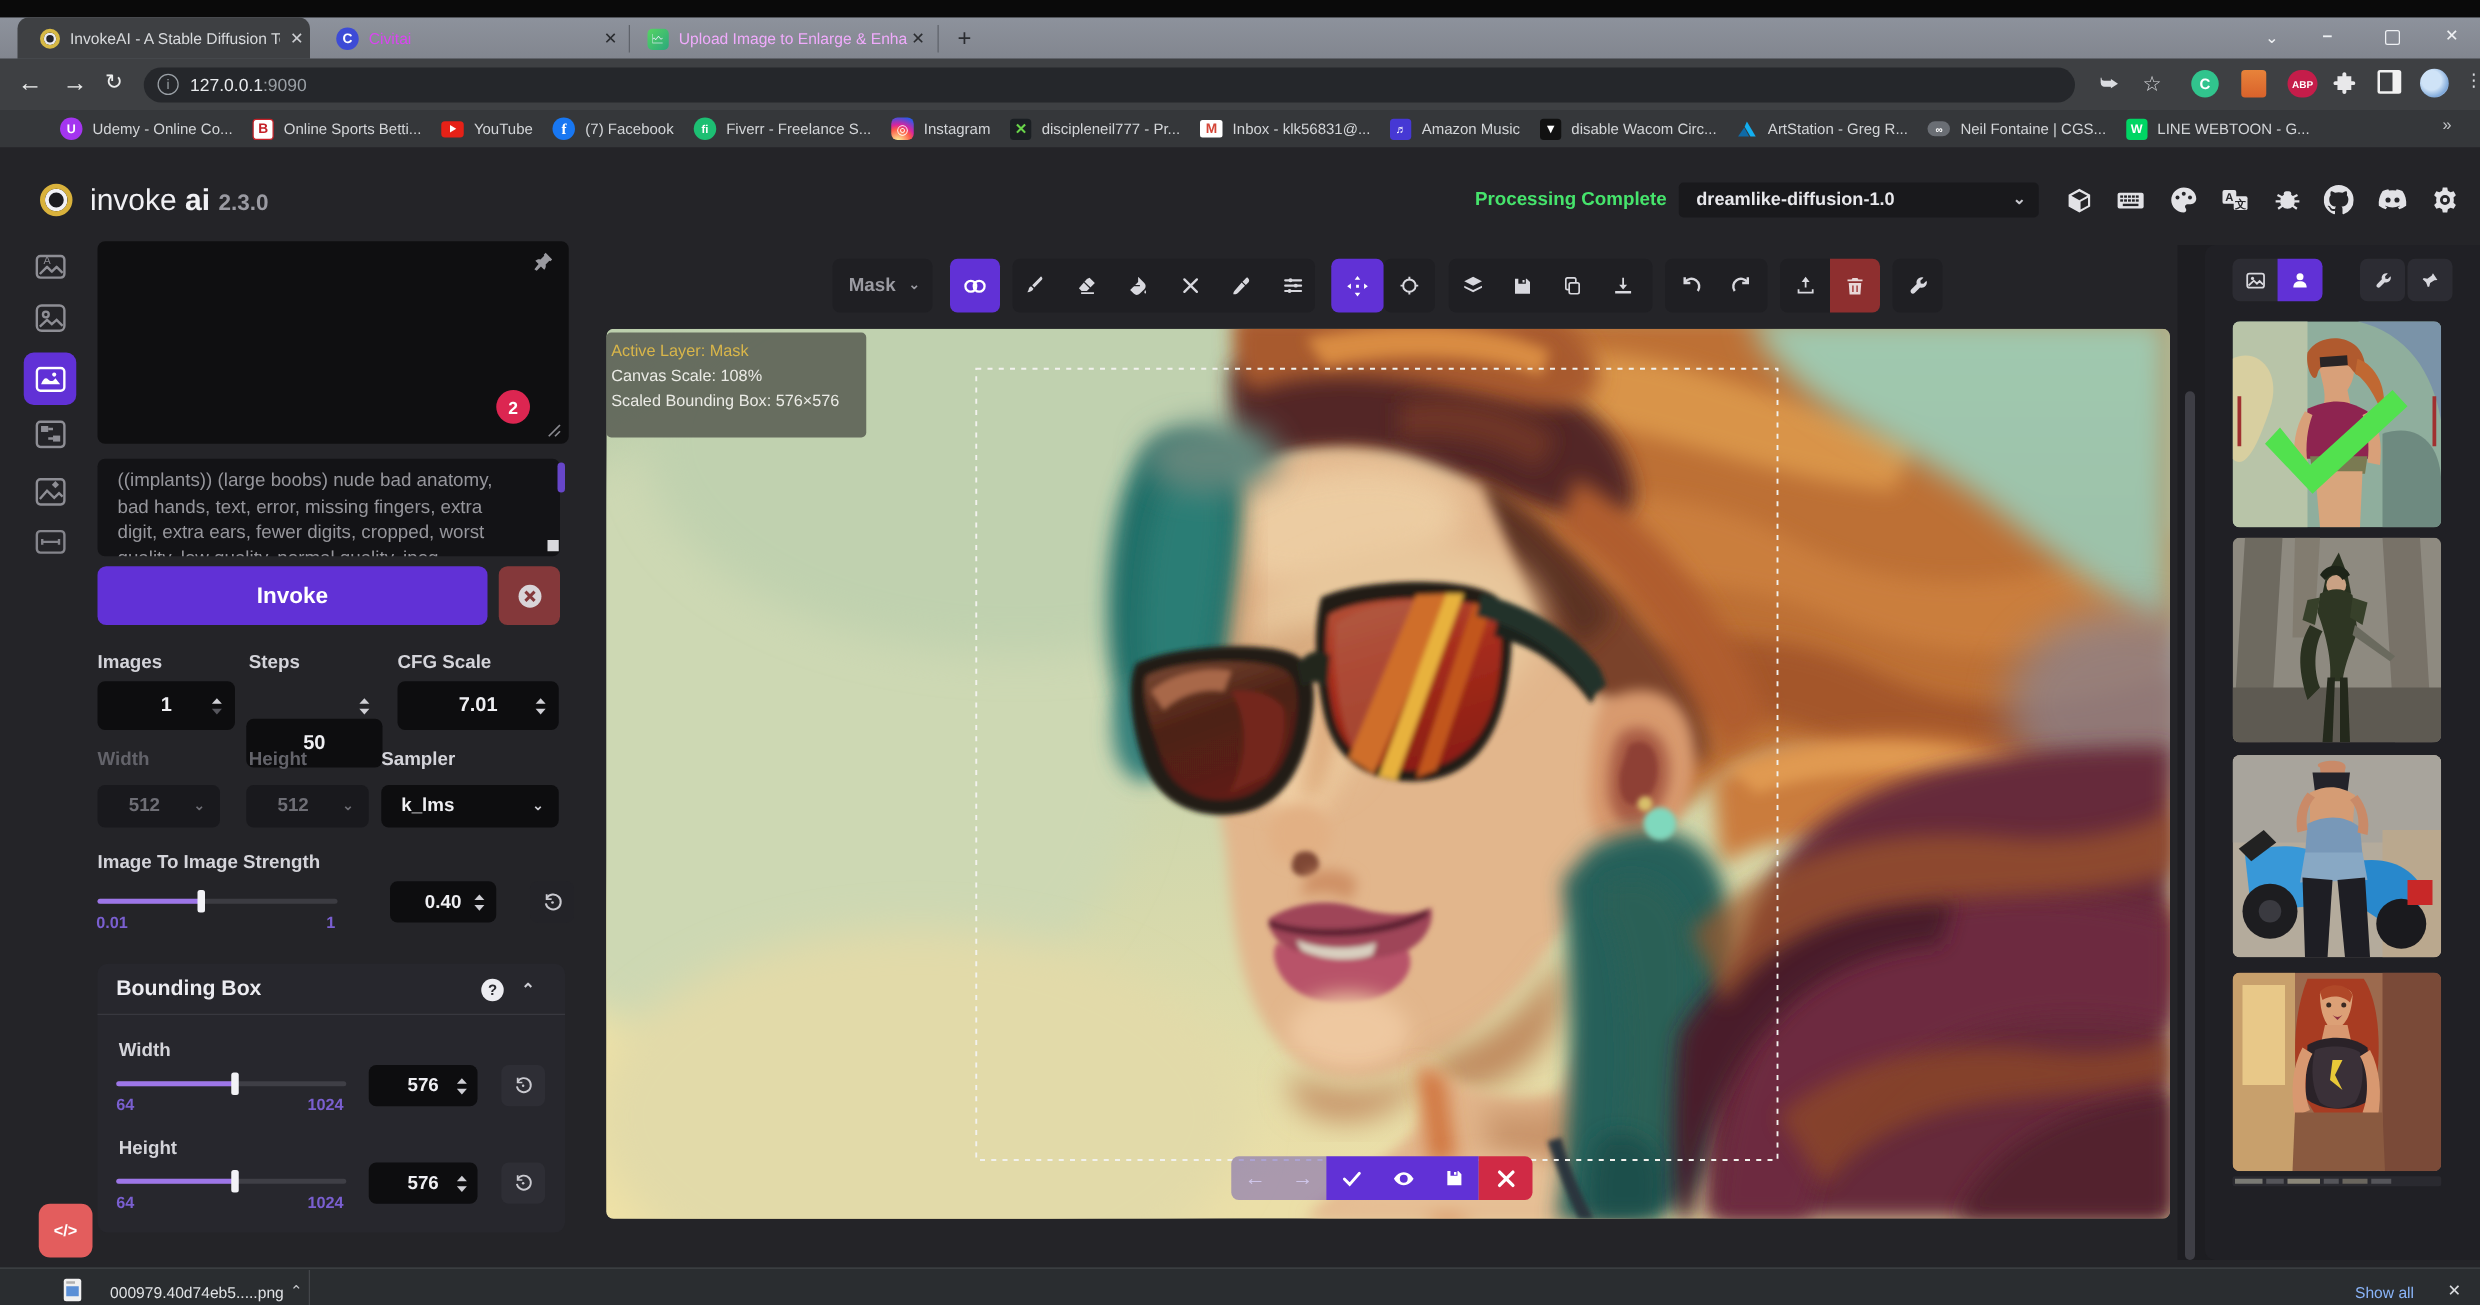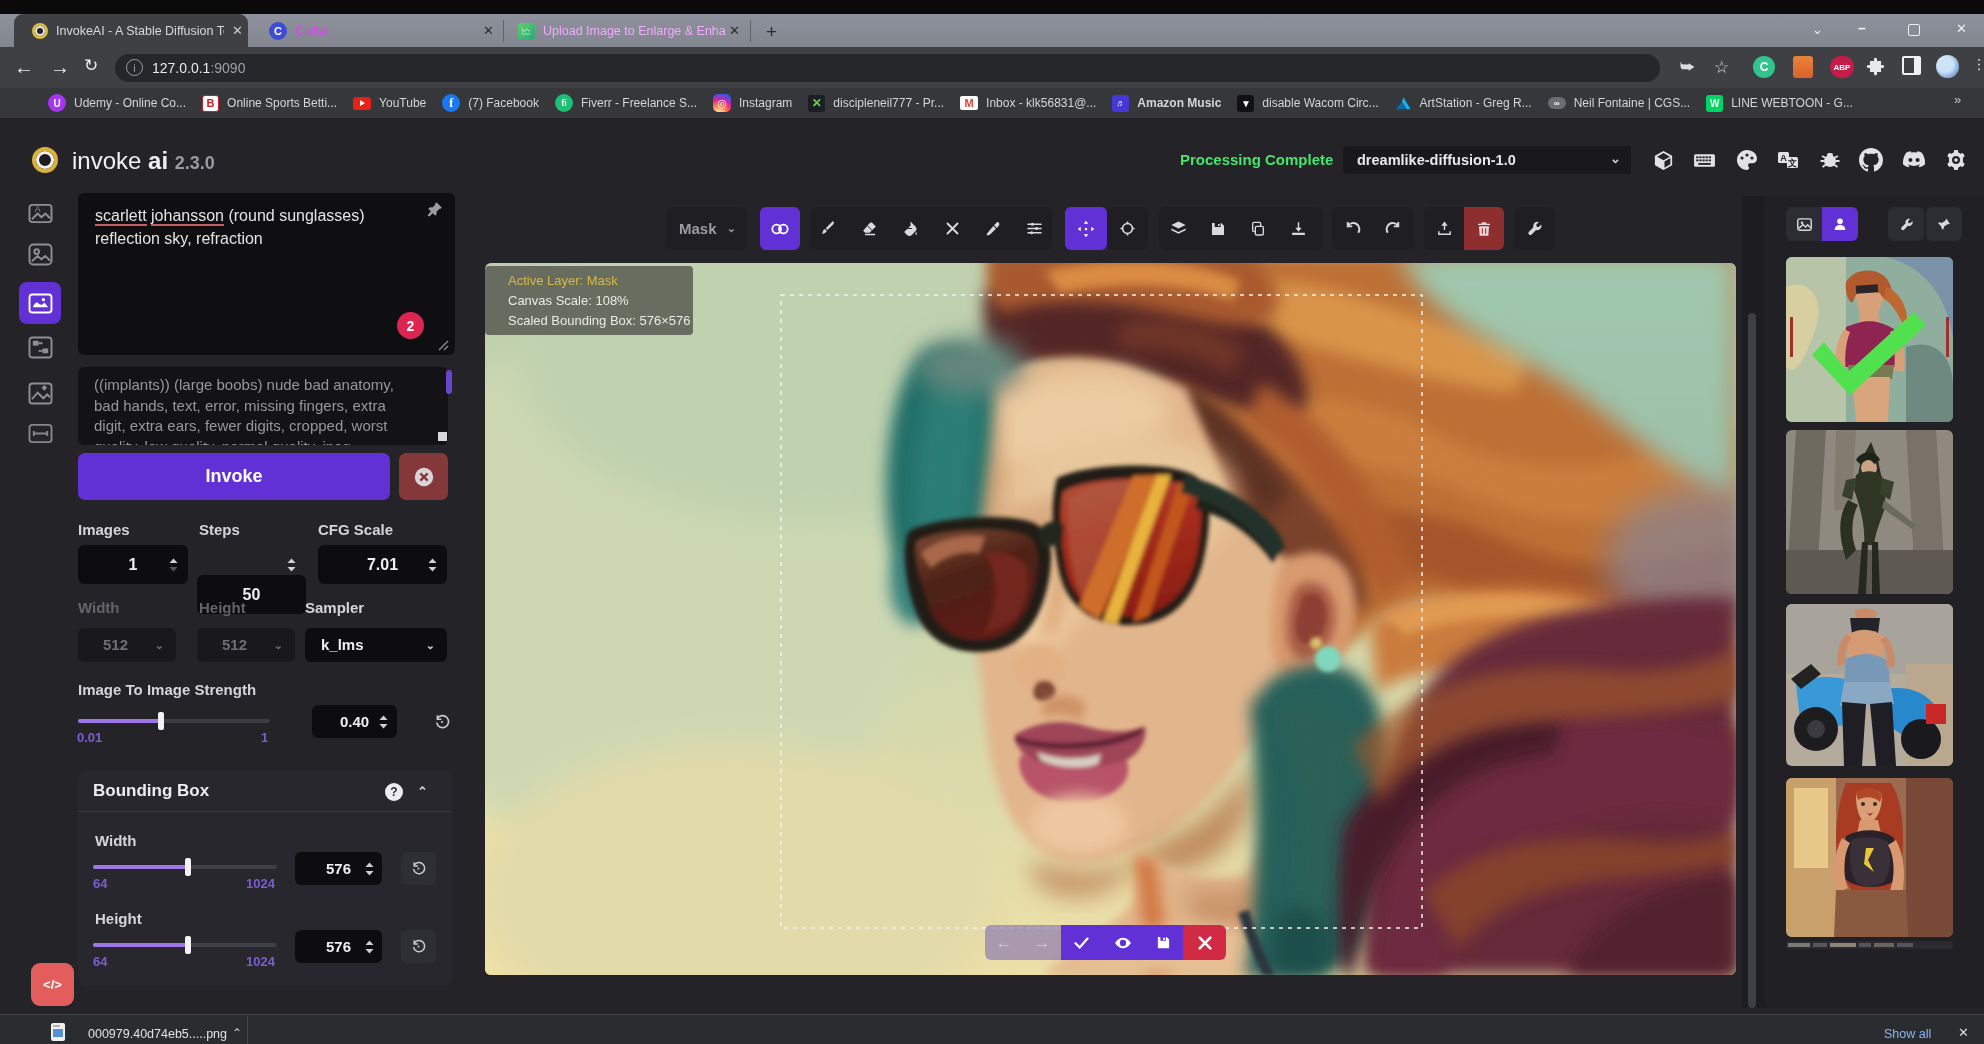--- a/index.html
+++ b/index.html
@@ -76,21 +76,21 @@
       <span style="margin:0 16px 0 8px;">(7) Facebook</span>
   <span class="ico" style="width:18px;height:18px;border-radius:50%;background:#1dbf73;color:#fff;font-size:9px;font-weight:700;">fi</span>
       <span style="margin:0 16px 0 8px;">Fiverr - Freelance S...</span>
   <span class="ico" style="width:18px;height:18px;border-radius:5px;background:radial-gradient(circle at 30% 110%, #fdf497 5%, #fd5949 45%,#d6249f 60%,#285AEB 90%);color:#fff;font-size:11px;">◎</span>
       <span style="margin:0 16px 0 8px;">Instagram</span>
   <span class="ico" style="width:17px;height:17px;border-radius:3px;background:#1b1f23;color:#69d44a;font-size:12px;font-weight:700;">✕</span>
       <span style="margin:0 16px 0 8px;">discipleneil777 - Pr...</span>
   <span class="ico" style="width:18px;height:14px;background:#fff;border-radius:2px;color:#d44638;font-size:11px;font-weight:700;">M</span>
       <span style="margin:0 16px 0 8px;">Inbox - klk56831@...</span>
   <span class="ico" style="width:17px;height:17px;border-radius:3px;background:#4638d4;color:#fff;font-size:9px;">♬</span>
-      <span style="margin:0 16px 0 8px;font-weight:bold;">Amazon Music</span>
+      <span style="margin:0 16px 0 8px;">Amazon Music</span>
   <span class="ico" style="width:17px;height:17px;border-radius:3px;background:#111;color:#fff;font-size:10px;">▼</span>
       <span style="margin:0 16px 0 8px;">disable Wacom Circ...</span>
   <span class="ico" style="width:17px;height:17px;">
         <svg width="17" height="17" viewBox="0 0 24 24">
           <path d="M12 3 L22 20 H16 L9.5 9 Z" fill="#13aff0"></path>
           <path d="M9 10 L14.5 20 H2 Z" fill="#0f6ba8"></path>
         </svg>
       </span>
       <span style="margin:0 16px 0 8px;">ArtStation - Greg R...</span>
   <span class="ico" style="width:18px;height:12px;border-radius:6px;background:#6a6e74;color:#fff;font-size:8px;font-weight:700;">∞</span>
@@ -196,23 +196,20 @@
       </svg>
 </div>
 <div class="abs ico" style="left:28px;top:422px;width:25px;height:23px;">
   <svg width="25" height="23" viewBox="0 0 26 24" fill="none" stroke="#85858c" stroke-width="2">
         <rect x="1.5" y="3" width="23" height="18" rx="3"></rect>
         <path d="M6 12 L20 12 M6 9.5 L6 14.5 M20 9.5 L20 14.5"></path>
       </svg>
 </div>
 
 <div class="abs" style="left:78px;top:193px;width:377px;height:162px;background:#0f0f11;border-radius:6px;"></div>
-<div class="abs" style="left:95px;top:204px;width:330px;font-size:16px;color:#e4e4e8;line-height:23px;">
-  <span style="border-bottom:2px solid #c95b65;">scarlett</span> <span style="border-bottom:2px solid #c95b65;">johansson</span> (round sunglasses) reflection sky, refraction
-</div>
 <div class="abs" style="left:426px;top:200px;"><svg width="18" height="18" viewBox="0 0 24 24" fill="#9a9aa0">
         <path d="M14 3 L21 10 L19 12 L18 11.5 L14 15.5 C14.5 17.5 14 19.5 12.5 21 L9 17.5 L4.5 22 L3.5 21.5 L2 20.5 L6.5 15 L3 11.5 C4.5 10 6.5 9.5 8.5 10 L12.5 6 L12 5 Z"></path>
       </svg></div>
 <div class="abs ico" style="left:397px;top:312px;width:27px;height:27px;border-radius:50%;background:#dc2651;color:#fff;font-size:14px;font-weight:700;">2</div>
 <div class="abs" style="left:437px;top:337px;"><svg width="12" height="12" viewBox="0 0 12 12">
         <path d="M11 2 L2 11 M11 7 L7 11" stroke="#8a8a90" stroke-width="1.4"></path>
       </svg></div>
 
 <div class="abs" style="left:78px;top:367px;width:370px;height:78px;background:#131316;border-radius:6px;overflow:hidden;">
   <div style="padding:8px 38px 0 16px;font-size:15px;color:#96969c;line-height:20.5px;">((implants)) (large boobs) nude bad anatomy, bad hands, text, error, missing fingers, extra digit, extra ears, fewer digits, cropped, worst quality, low quality, normal quality, jpeg</div>
@@ -563,21 +560,21 @@
         <path d="M9 2 L15 2 L16 4 L21 4 L21 6 L3 6 L3 4 L8 4 Z M4.5 8 L19.5 8 L18.5 22 L5.5 22 Z"></path>
         <path d="M9.5 11 L9.5 19 M14.5 11 L14.5 19" stroke="#9b2c2c" stroke-width="1.6"></path>
       </svg>
 </div>
 <div class="abs ico" style="left:1514px;top:207px;width:40px;height:43px;background:#1f1f23;border-radius:6px;">
   <svg width="17" height="17" viewBox="0 0 24 24" fill="#d8d8de">
         <path d="M21.5 6.5 C22.5 9 21.5 12 19 13.5 C17.5 14.4 15.8 14.6 14.2 14.1 L8 20.3 C7 21.3 5.2 21.3 4.2 20.3 C3.2 19.3 3.2 17.5 4.2 16.5 L10.4 10.3 C9.9 8.7 10.1 7 11 5.5 C12.5 3 15.5 2 18 3 L14.5 6.5 L15 9.5 L18 10 Z"></path>
       </svg>
 </div>
 
-<div class="abs" style="left:485px;top:266px;width:208px;height:69px;background:rgba(90,94,84,0.88);border-radius:4px;padding:5px 23px;line-height:20px;font-size:13px;white-space:nowrap;color:#ebebe6;">
+<div class="abs" style="left:485px;top:266px;width:208px;height:84px;background:rgba(90,94,84,0.88);border-radius:4px;padding:5px 4px;line-height:20px;font-size:13px;white-space:nowrap;color:#ebebe6;">
   <div style="color:#d9b64a;">Active Layer: Mask</div>
   <div>Canvas Scale: 108%</div>
   <div>Scaled Bounding Box: 576×576</div>
 </div>
 
 <div class="abs" style="left:985px;top:925px;width:76px;height:35px;background:rgba(98,78,180,0.48);border-radius:6px 0 0 6px;display:flex;align-items:center;justify-content:space-around;color:#cfc6ea;font-size:17px;">
       <span>←</span>
       <span>→</span>
     </div>
 <div class="abs" style="left:1061px;top:925px;width:122px;height:35px;background:#6131d6;display:flex;align-items:center;justify-content:space-around;">

